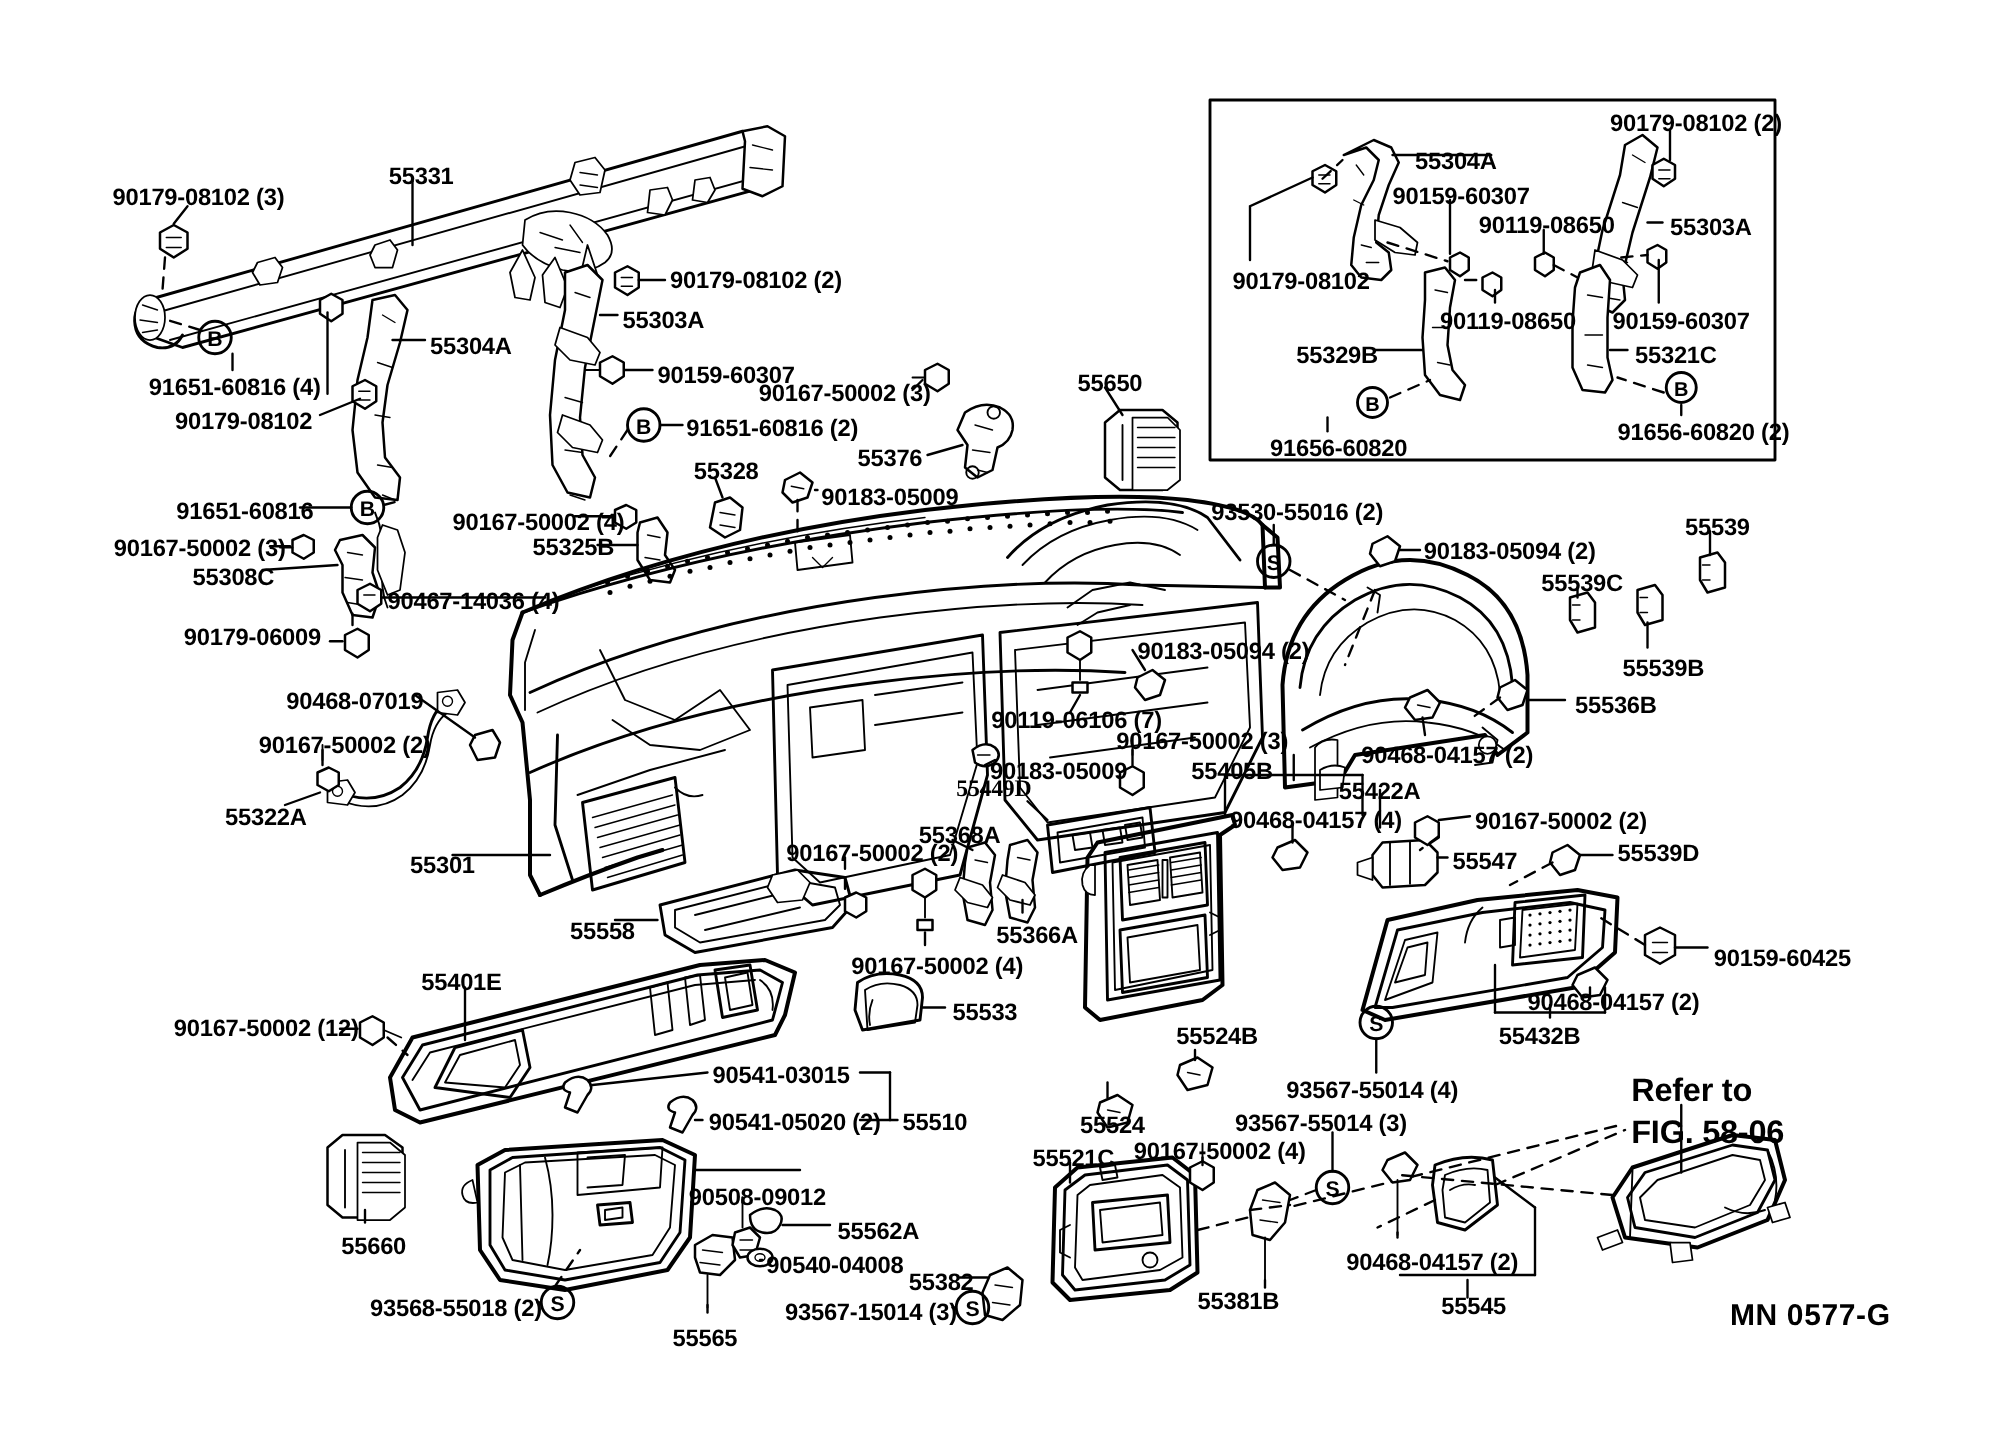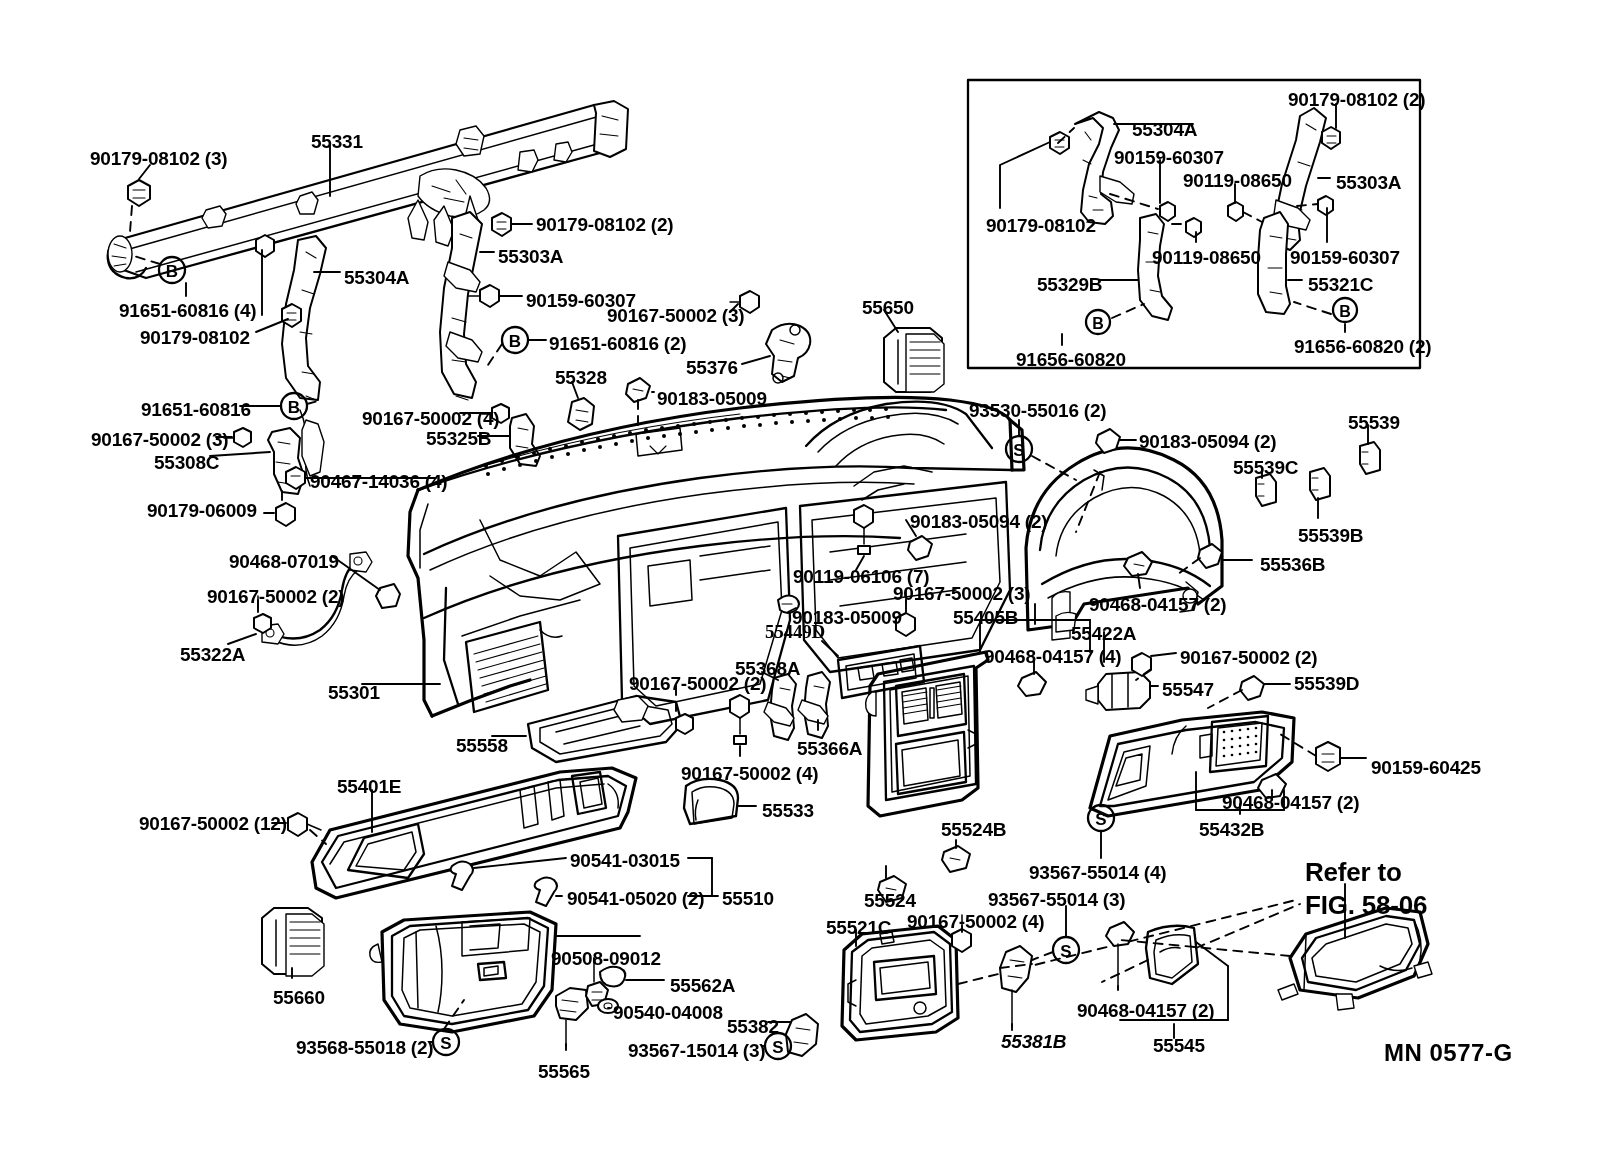--- a/index.html
+++ b/index.html
@@ -884,21 +884,21 @@
       <div class="lbl" style="left: 722px; top: 888px;">55510</div>
       <div class="lbl" style="left: 988px; top: 889px;">93567-55014 (3)</div>
       <div class="lbl" style="left: 826px; top: 917px;">55521C</div>
       <div class="lbl" style="left: 907px; top: 911px;">90167-50002 (4)</div>
       <div class="lbl" style="left: 273px; top: 987px;">55660</div>
       <div class="lbl" style="left: 551px; top: 948px;">90508-09012</div>
       <div class="lbl" style="left: 670px; top: 975px;">55562A</div>
       <div class="lbl" style="left: 613px; top: 1002px;">90540-04008</div>
       <div class="lbl" style="left: 1077px; top: 1000px;">90468-04157 (2)</div>
       <div class="lbl" style="left: 727px; top: 1016px;">55382</div>
-      <div class="lbl" style="left: 1001px; top: 1031px; font-style: italic;">55381B</div>
+      <div class="lbl" style="left: 958px; top: 1031px;">55381B</div>
       <div class="lbl" style="left: 1153px; top: 1035px;">55545</div>
       <div class="lbl" style="left: 296px; top: 1037px;">93568-55018 (2)</div>
       <div class="lbl" style="left: 628px; top: 1040px;">93567-15014 (3)</div>
       <div class="lbl" style="left: 538px; top: 1061px;">55565</div>
     </div>
   <div id="inset-labels-layer">
       <div class="lbl" style="left: 1288px; top: 89px;">90179-08102 (2)</div>
       <div class="lbl" style="left: 1132px; top: 119px;">55304A</div>
       <div class="lbl" style="left: 1114px; top: 147px;">90159-60307</div>
       <div class="lbl" style="left: 1183px; top: 170px;">90119-08650</div>

